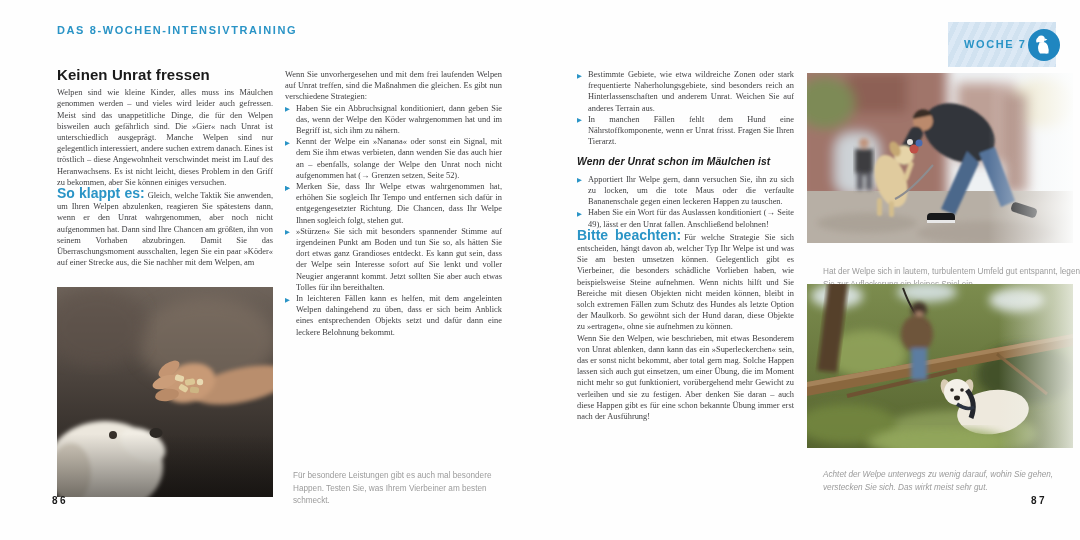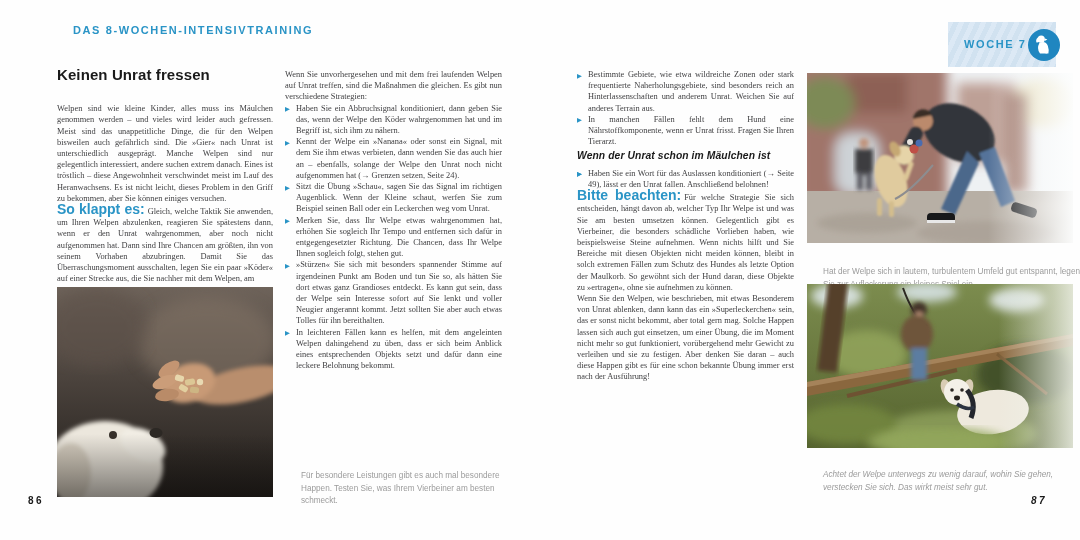--- a/index.html
+++ b/index.html
@@ -10,21 +10,21 @@
   html,body{margin:0;padding:0;}
   body{
     width:1080px;height:540px;position:relative;overflow:hidden;
     background:#fefefe;
     font-family:"Liberation Serif",serif;
   }
   
   .book-title{
     position:absolute;left:57px;top:25px;
     font:bold 11px/1 "Liberation Sans",sans-serif;
-    letter-spacing:1.6px;color:var(--accent);margin-left:16px;
+    letter-spacing:1.6px;color:var(--accent);
   }
   .week-box{
     position:absolute;left:948px;top:22px;width:108px;height:45px;
     background:repeating-linear-gradient(115deg,#dce9f5 0 5px,#d1e2f0 5px 10px);
   }
   .week-label{
     position:absolute;left:16px;top:17px;
     font:bold 11px/1 "Liberation Sans",sans-serif;
     letter-spacing:1.6px;color:var(--accent);
   }
@@ -33,52 +33,52 @@
   .col{
     position:absolute;
     font-size:8.4px;line-height:11.2px;color:var(--ink);
     text-align:justify;hyphens:auto;
   }
   .col1{left:57px;top:66px;width:216px;}
   .col2{left:285px;top:69px;width:217px;}
   .col3{left:577px;top:69px;width:217px;}
   h1.page-heading{
     font:bold 15px/1.15 "Liberation Sans",sans-serif;
-    color:#1a1a1a;margin:0 0 20px 0;letter-spacing:.1px;
+    color:#1a1a1a;margin:0 0 4px 0;letter-spacing:.1px;
   }
   h3.subhead{
     font:italic bold 10.3px/1.2 "Liberation Sans",sans-serif;
-    color:#1a1a1a;margin:3px 0 5px 0;letter-spacing:.1px;
+    color:#1a1a1a;margin:9px 0 5px 0;letter-spacing:.1px;
   }
   p.bp{margin:0;}
   .lead{
     font-family:"Liberation Sans",sans-serif;font-weight:bold;
     font-size:14px;color:var(--accent);margin-right:3px;
   }
   .bullet{position:relative;padding-left:11px;margin:0;}
   .arrow{
     position:absolute;left:0;top:1.5px;
     font-family:"DejaVu Sans",sans-serif;font-size:6.4px;
     color:var(--accent);
   }
   
   .caption{
     position:absolute;margin:16px;
     font:8.2px/12.6px "Liberation Sans",sans-serif;color:var(--cap);
   }
-  .caption-left{left:285px;top:454px;width:217px;}
+  .caption-left{left:277px;top:454px;width:217px;}
   .caption-r1{left:807px;top:250px;width:266px;}
   .caption-r2{left:807px;top:453px;width:266px;font-style:italic;}
   .pn{
     position:absolute;
     font:bold 10px/1 "Liberation Sans",sans-serif;
     letter-spacing:2.5px;color:#1a1a1a;
   }
-  .pn-left{left:28px;top:496px;}
-  .pn-right{left:1031px;top:496px;font-style:italic;}
+  .pn-left{left:52px;top:496px;}
+  .pn-right{left:1031px;top:496px;}
   
   figure.photo{position:absolute;margin:0;overflow:hidden;}
   .photo1{left:57px;top:287px;width:216px;height:210px;}
   .photo2{left:807px;top:73px;width:266px;height:170px;}
   .photo3{left:807px;top:284px;width:266px;height:164px;}
   figure.photo svg{display:block;width:100%;height:100%;}
 </style>
 </head>
 <body>
 
@@ -145,35 +145,35 @@
     </g>
     <ellipse cx="99" cy="146" rx="6.5" ry="5" fill="#2c2824"></ellipse>
     <circle cx="56" cy="148" r="4" fill="#37302a"></circle>
     <rect width="216" height="210" fill="url(#p1vg)"></rect>
   </svg>
 </figure>
 
 <div class="col col2">
   <p class="bp">Wenn Sie unvorhergesehen und mit dem frei laufenden Welpen auf Unrat treffen, sind die Maßnahmen die gleichen. Es gibt nun verschiedene Strategien:</p>
   <div class="bullet"><span class="arrow">▶</span><span>Haben Sie ein Abbruchsignal konditioniert, dann geben Sie das, wenn der Welpe den Köder wahrgenommen hat und im Begriff ist, sich ihm zu nähern.</span></div>
-  <div class="bullet"><span class="arrow">▶</span><span>Kennt der Welpe ein »Nanana« oder sonst ein Signal, mit dem Sie ihm etwas verbieten, dann wenden Sie das auch hier an – ebenfalls, solange der Welpe den Unrat noch nicht aufgenommen hat (→ Grenzen setzen, Seite 24).</span></div>
-  <div class="bullet"><span class="arrow">▶</span><span>Sitzt die Übung »Schau«, sagen Sie das Signal im richtigen Augenblick. Wenn der Kleine schaut, werfen Sie zum Beispiel seinen Ball oder ein Leckerchen weg vom Unrat.</span></div>
+  <div class="bullet"><span class="arrow">▶</span><span>Kennt der Welpe ein »Nanana« oder sonst ein Signal, mit dem Sie ihm etwas verbieten, dann wenden Sie das auch hier an – ebenfalls, solange der Welpe den Unrat noch nicht aufgenommen hat (→ Grenzen setzen, Seite 52).</span></div>
+  <div class="bullet"><span class="arrow">▶</span></div>
   <div class="bullet"><span class="arrow">▶</span><span>Merken Sie, dass Ihr Welpe etwas wahrgenommen hat, erhöhen Sie sogleich Ihr Tempo und entfernen sich dafür in entgegengesetzter Richtung. Die Chancen, dass Ihr Welpe Ihnen sogleich folgt, stehen gut.</span></div>
   <div class="bullet"><span class="arrow">▶</span><span>»Stürzen« Sie sich mit besonders spannender Stimme auf irgendeinen Punkt am Boden und tun Sie so, als hätten Sie dort etwas ganz Grandioses entdeckt. Es kann gut sein, dass der Welpe sein Interesse sofort auf Sie lenkt und voller Neugier angerannt kommt. Jetzt sollten Sie aber auch etwas Tolles für ihn bereithalten.</span></div>
   <div class="bullet"><span class="arrow">▶</span><span>In leichteren Fällen kann es helfen, mit dem angeleinten Welpen dahingehend zu üben, dass er sich beim Anblick eines entsprechenden Objekts setzt und dafür dann eine leckere Belohnung bekommt.</span></div>
 </div>
 
 <p class="caption caption-left">Für besondere Leistungen gibt es auch mal besondere Happen. Testen Sie, was Ihrem Vierbeiner am besten schmeckt.</p>
 <div class="pn pn-left">86</div>
 
 <div class="col col3">
   <div class="bullet"><span class="arrow">▶</span><span>Bestimmte Gebiete, wie etwa wildreiche Zonen oder stark frequentierte Naherholungsgebiete, sind besonders reich an Hinterlassenschaften und anderem Unrat. Weichen Sie auf anderes Terrain aus.</span></div>
   <div class="bullet"><span class="arrow">▶</span><span>In manchen Fällen fehlt dem Hund eine Nährstoffkomponente, wenn er Unrat frisst. Fragen Sie Ihren Tierarzt.</span></div>
   <h3 class="subhead">Wenn der Unrat schon im Mäulchen ist</h3>
-  <div class="bullet"><span class="arrow">▶</span></div>
+  <div class="bullet"><span class="arrow">▶</span><span>Apportiert Ihr Welpe gern, dann versuchen Sie, ihn zu sich zu locken, um die tote Maus oder die verfaulte Bananenschale gegen einen leckeren Happen zu tauschen.</span></div>
   <div class="bullet"><span class="arrow">▶</span><span>Haben Sie ein Wort für das Auslassen konditioniert (→ Seite 49), lässt er den Unrat fallen. Anschließend belohnen!</span></div>
   <p class="bp"><span class="lead">Bitte beachten:</span><span>Für welche Strategie Sie sich entscheiden, hängt davon ab, welcher Typ Ihr Welpe ist und was Sie am besten umsetzen können. Gelegentlich gibt es Vierbeiner, die besonders schädliche Vorlieben haben, wie beispielsweise Steine aufnehmen. Wenn nichts hilft und Sie Bereiche mit diesen Objekten nicht meiden können, bleibt in solch extremen Fällen zum Schutz des Hundes als letzte Option der Maulkorb. So gewöhnt sich der Hund daran, diese Objekte zu »ertragen«, ohne sie aufnehmen zu können.</span></p>
   <p class="bp">Wenn Sie den Welpen, wie beschrieben, mit etwas Besonderem von Unrat ablenken, dann kann das ein »Superleckerchen« sein, das er sonst nicht bekommt, aber total gern mag. Solche Happen lassen sich auch gut einsetzen, um einer Übung, die im Moment nicht mehr so gut funktioniert, vorübergehend mehr Gewicht zu verleihen und sie zu festigen. Aber denken Sie daran – auch diese Happen gibt es für eine schon bekannte Übung immer erst nach der Ausführung!</p>
 </div>
 
 <figure class="photo photo2">
   <svg viewBox="0 0 266 170" preserveAspectRatio="none" aria-hidden="true">
     <defs>
       <linearGradient id="p2wash" x1="0" y1="0" x2="1" y2="0">
         <stop offset="0.68" stop-color="#fdfefe" stop-opacity="0"></stop>

